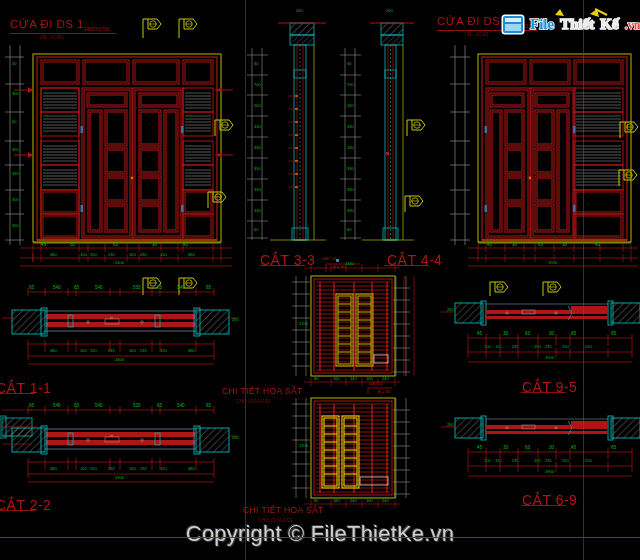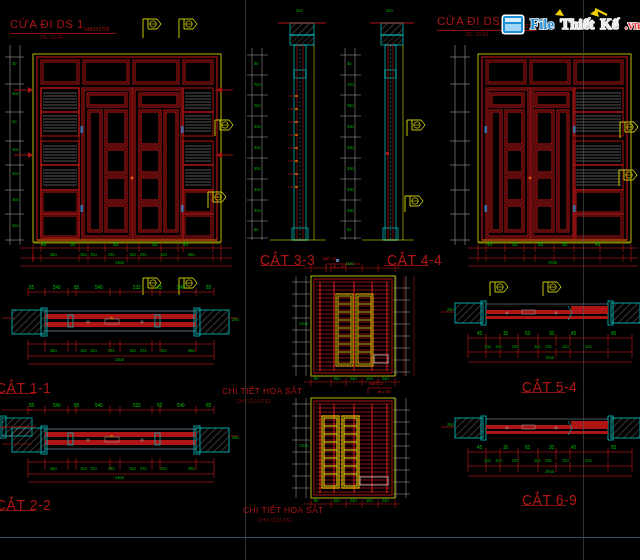--- a/index.html
+++ b/index.html
@@ -974,21 +974,21 @@
   <div class="seclabel" style="left:260px;top:252px;">CẮT 3-3</div>
   <div class="tunder" style="left:260px;top:265px;width:45px;"></div>
   <div class="seclabel" style="left:387px;top:252px;">CẮT 4-4</div>
   <div class="tunder" style="left:384px;top:265px;width:45px;"></div>
 
   <div class="seclabel" style="left:-4px;top:380px;">CẮT 1-1</div>
   <div class="tunder" style="left:0px;top:393px;width:35px;"></div>
   <div class="seclabel" style="left:-4px;top:497px;">CẮT 2-2</div>
   <div class="tunder" style="left:0px;top:510px;width:35px;"></div>
 
-  <div class="seclabel" style="left:522px;top:379px;">CẮT 5-4</div>
+  <div class="seclabel" style="left:522px;top:379px;">CẮT 9-5</div>
   <div class="tunder" style="left:521px;top:392px;width:45px;"></div>
   <div class="seclabel" style="left:522px;top:492px;">CẮT 6-9</div>
   <div class="tunder" style="left:521px;top:505px;width:45px;"></div>
 
   <div class="detlabel" style="left:222px;top:386px;">CHI TIẾT HOA SẮT</div>
   <div class="detsub" style="left:236px;top:398px;">CHO CỬA DS1</div>
   <div class="detlabel" style="left:243px;top:505px;">CHI TIẾT HOA SẮT</div>
   <div class="detsub" style="left:258px;top:517px;">CHO CỬA DS1</div>
 
   <div class="redtxt" style="left:322px;top:256px;">SẮT  12</div>
@@ -1141,15 +1141,16 @@
     <div class="lay">
       <span class="w c1">File</span><span class="w c2">Thiết</span><span class="w c2">Kế</span><span class="w c3">.vn</span>
     </div>
   </div>
   <svg class="abs" style="left:495px;top:8px;" width="145" height="34">
     <path d="M60,7 l5,-6 l4,7 z" fill="#f0d000"></path>
     <path d="M95,6 l7,-5 l2,8 z" fill="#f0d000"></path>
     <path d="M100,1 l12,6" stroke="#f0d000" stroke-width="2" fill="none"></path>
   </svg>
 
+  <div id="copy">Copyright © FileThietKe.vn</div>
   <div id="copyline"></div>
 
 </div>
 
 </body></html>

